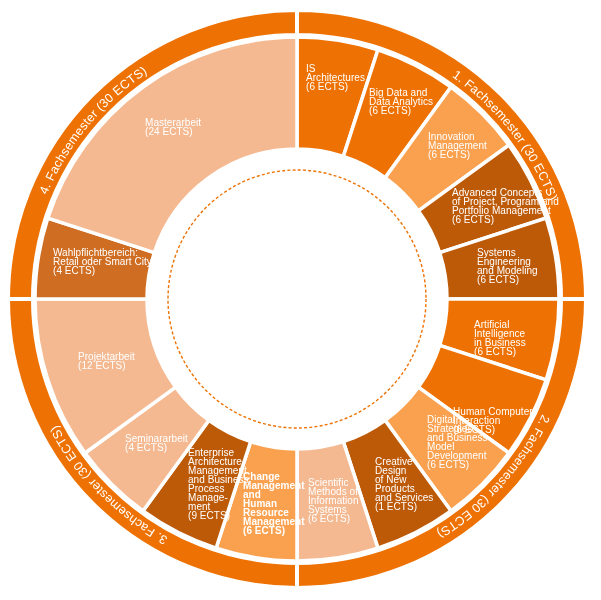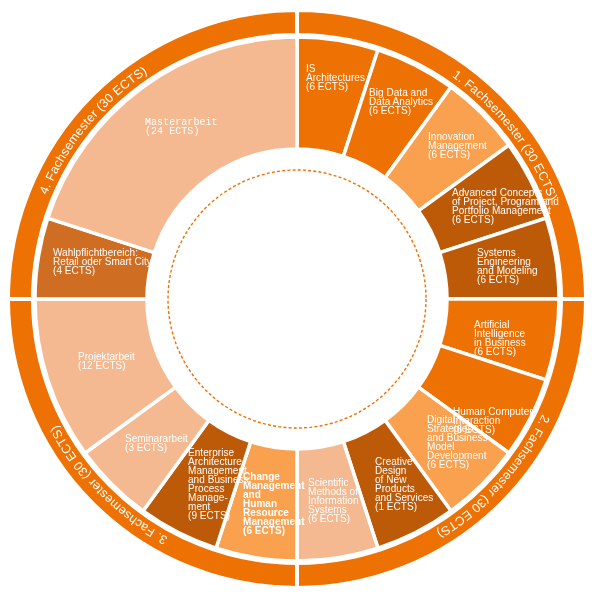--- a/index.html
+++ b/index.html
@@ -35,21 +35,21 @@
   .l5  { left: 474px; top: 320px; }
   .l6  { left: 453px; top: 375px; margin-top: 32px; }
   .l7  { left: 427px; top: 415px; }
   .l8  { left: 375px; top: 457px; }
   .l9  { left: 308px; top: 478px; }
   .l10 { left: 243px; top: 472px; font-weight: bold; }
   .l11 { left: 188px; top: 448px; }
   .l12 { left: 125px; top: 434px; }
   .l13 { left: 78px;  top: 352px; }
   .l14 { left: 53px;  top: 248px; }
-  .l15 { left: 145px; top: 118px; font-family: Liberation Mono, monospace; }
+  .l15 { left: 145px; top: 118px; }
 </style>
 </head>
 <body>
 
 <div id="wheel">
   <svg id="wheel-svg" width="601" height="600" viewBox="0 0 601 600">
     <defs>
       <path id="ring-path" d="M 297 28 A 271 271 0 1 1 297 570 A 271 271 0 1 1 297 28"></path>
     </defs>
     <g id="semester-ring">
@@ -142,21 +142,21 @@
 (6 ECTS)</div>
   <div class="mod-label l11">Enterprise
 Architecture
 Management
 and Business
 Process
 Manage-
 ment
 (9 ECTS)</div>
   <div class="mod-label l12">Seminararbeit
-(3 ECTS)</div>
+(4 ECTS)</div>
   <div class="mod-label l13">Projektarbeit
 (12 ECTS)</div>
   <div class="mod-label l14">Wahlpflichtbereich:
 Retail oder Smart City
 (4 ECTS)</div>
   <div class="mod-label l15">Masterarbeit
 (24 ECTS)</div>
 </div>
 
 </body></html>

